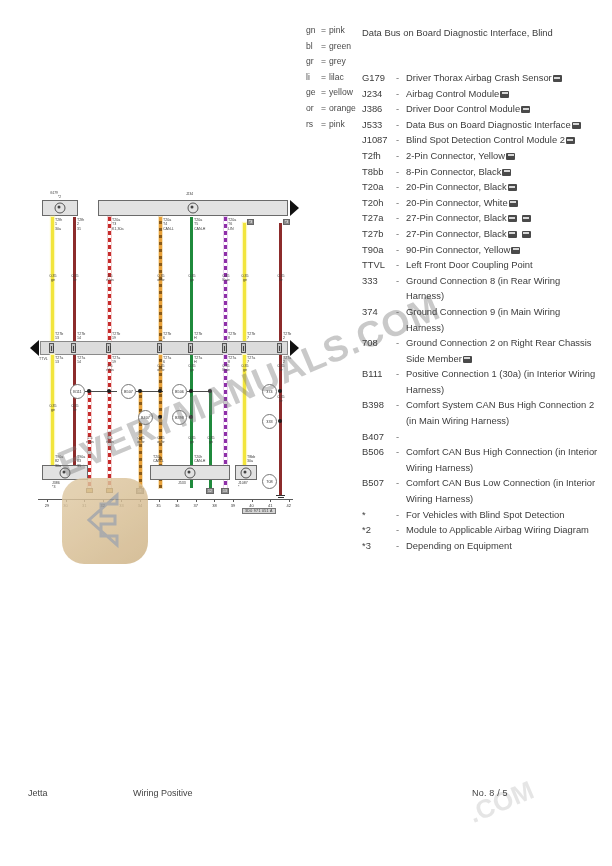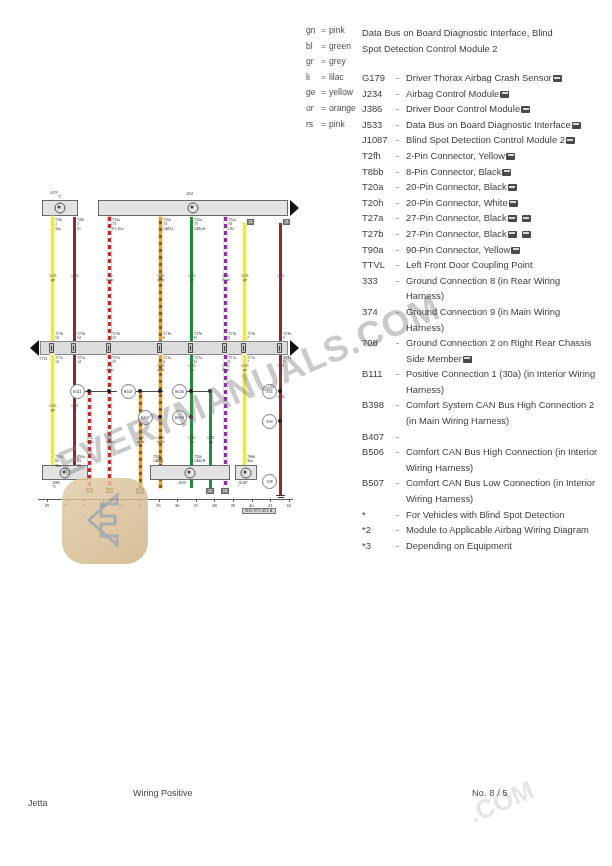--- a/index.html
+++ b/index.html
@@ -49,21 +49,21 @@
     position:relative;vertical-align:-1px;margin-left:1px;
   }
   .conn-icon::before{
     content:"";position:absolute;left:1.5px;top:1.5px;
     width:6px;height:2px;background:#d8d8d8;
   }
   .conn-icon.second{margin-left:5px;}
 
   
   .footer{position:absolute;left:0;top:788px;width:612px;height:20px;font-size:9px;color:#444;}
-  .f-model{position:absolute;left:28px;top:10px;}
+  .f-model{position:absolute;left:28px;top:0;}
   .f-type{position:absolute;left:133px;top:0;}
   .f-no{position:absolute;left:472px;top:0;letter-spacing:.2px;}
 
   
   .wm-text{
     position:absolute;left:60px;top:445px;
     font-size:36px;font-weight:bold;color:rgba(120,120,120,.40);
     transform:rotate(-23deg);transform-origin:left center;
     letter-spacing:1px;white-space:nowrap;pointer-events:none;
     font-family:"Liberation Sans",sans-serif;
@@ -413,21 +413,20 @@
         </div>
         <div class="ck-row">
           <span class="ck-abbr">rs</span>
           <span class="ck-eq">=</span>
           <span class="ck-name">pink</span>
         </div>
       </div>
 
     <div class="title-lines">
       <div>Data Bus on Board Diagnostic Interface, Blind</div>
-      <div>Spot Detection Control Module 2</div>
     </div>
 
     <div class="entries" id="entries">
         <div class="entry">
           <span class="e-code">G179</span>
           <span class="e-dash">-</span>
           <span class="e-desc">Driver Thorax Airbag Crash Sensor<span class="conn-icon"></span></span>
         </div>
         <div class="entry">
           <span class="e-code">J234</span>

